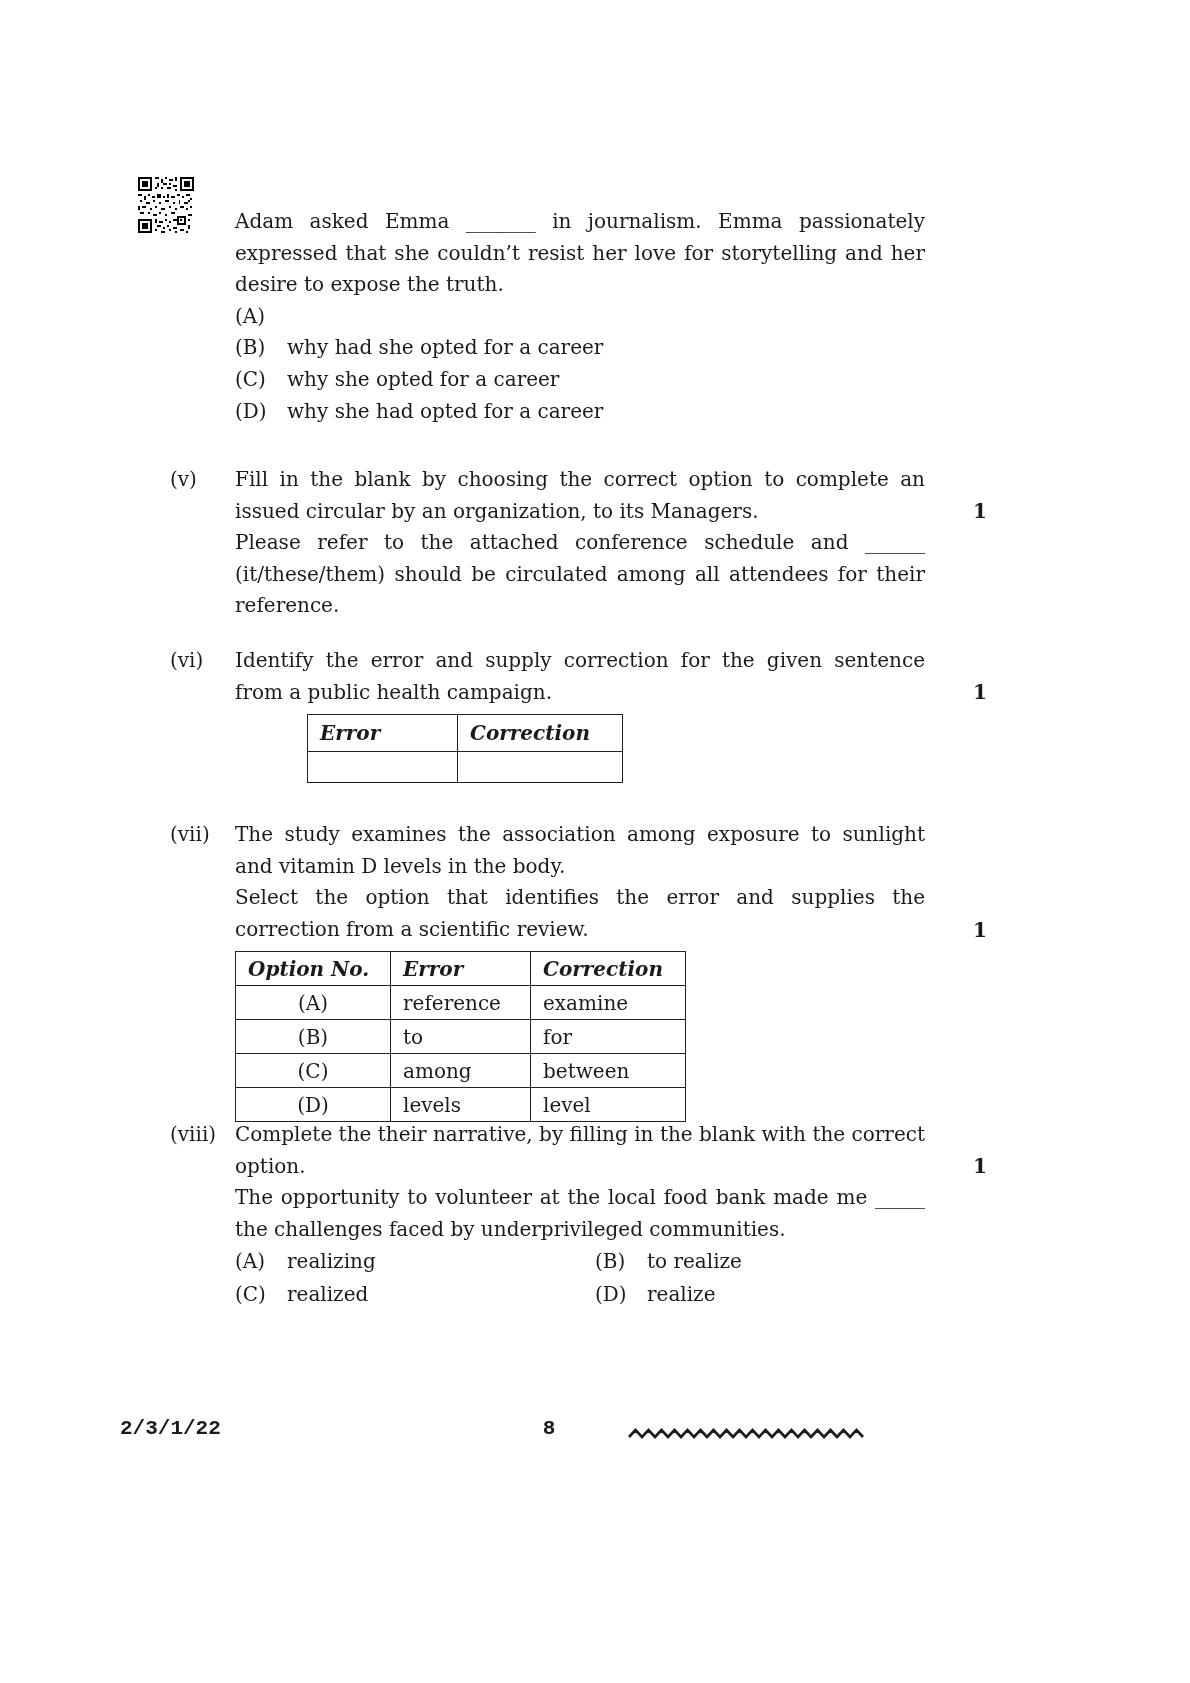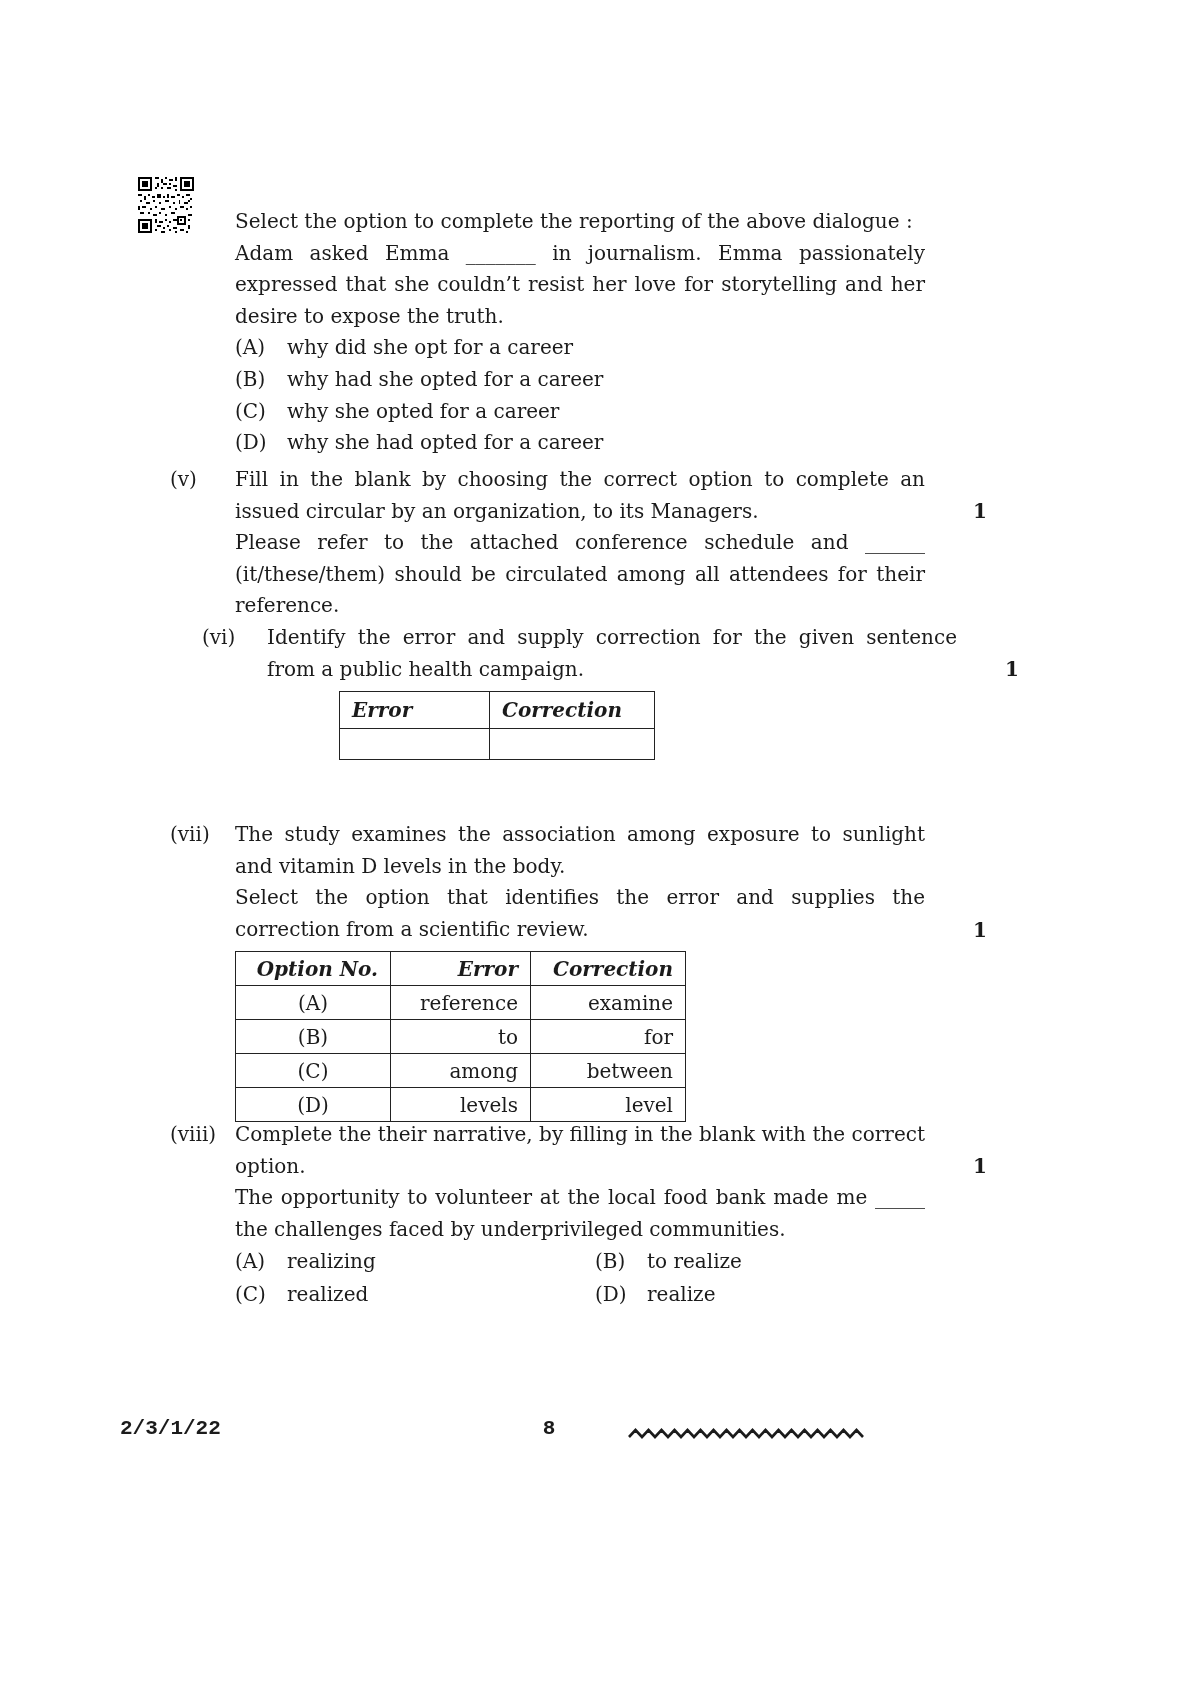--- a/index.html
+++ b/index.html
@@ -6,21 +6,21 @@
   body {
     width:1190px; height:1683px; background:#ffffff; position:relative;
     font-family:"DejaVu Serif","Liberation Serif",serif; color:#1b1b1b;
     overflow:hidden;
   }
   .qr { position:absolute; left:138px; top:177px; width:56px; height:56px; }
   .content { position:absolute; left:170px; top:206px; width:880px; }
   .q { position:absolute; left:0; padding-left:65px; width:755px; }
   .q-reported { top:0; }
   .q-v   { top:258px; }
-  .q-vi  { top:416px;margin-left:32px; }
+  .q-vi  { top:439px; }
   .q-vii { top:613px; }
   .q-viii{ top:913px; }
   .qnum { position:absolute; left:0; top:0; width:62px; font-size:20px; line-height:31.6px; }
   .qbody { width:690px; }
   p.line { margin:0; font-size:20px; line-height:31.6px; }
   .just { text-align:justify; }
   .mark { position:absolute; right:0; width:20px; text-align:center; font-weight:bold; font-size:20px; line-height:31.6px; }
   .mark-l2 { top:32px; }
   .mark-l4 { top:96px; }
   .opts .row { display:flex; font-size:20px; line-height:31.6px; }
@@ -32,21 +32,21 @@
   th { font-weight:bold;font-style:italic; }
   .t-vi { margin:6px 0 0 72px; }
   .t-vi th { height:32px; }
   .t-vi .c1 { width:125px; }
   .t-vi .c2 { width:140px; }
   .t-vi td { height:26px; }
   .t-vii { margin:6px 0 0 0; }
   .t-vii .c1 { width:130px; }
   .t-vii .c2 { width:115px; }
   .t-vii .c3 { width:130px; }
-  .t-vii td, .t-vii th { height:29px;text-align:right; }
+  .t-vii td, .t-vii th { height:29px; }
   .t-vii td.ctr { text-align:center; }
   .footer { position:absolute; left:0; top:1417px; width:1190px; height:40px;font-family:Liberation Mono, monospace; }
   .footer .code { position:absolute; left:120px; top:0; font-weight:bold; font-size:21px; }
   .footer .pagenum { position:absolute; left:534px; top:0; width:30px; text-align:center; font-weight:bold; font-size:21px; }
   .footer .squiggle { position:absolute; left:628px; top:9px; }
 </style>
 </head>
 <body>
 
 <svg class="qr" viewBox="0 0 29 29" xmlns="http://www.w3.org/2000/svg" shape-rendering="crispEdges">
@@ -138,26 +138,24 @@
       <rect x="19" y="28" width="1" height="1"></rect>
       <rect x="22" y="27" width="2" height="1"></rect>
       <rect x="25" y="28" width="1" height="1"></rect>
   </g>
 </svg>
 
 <div class="content">
 
   <div class="q q-reported">
     <div class="qbody">
-      <p class="line">Select the option to complete the reporting of the above dialogue :</p>
       <p class="line just">Adam asked Emma _______ in journalism. Emma passionately expressed that she couldn’t resist her love for storytelling and her desire to expose the truth.</p>
       <div class="opts">
         <div class="row">
           <span class="letter">(A)</span>
-          <span>why did she opt for a career</span>
         </div>
         <div class="row">
           <span class="letter">(B)</span>
           <span>why had she opted for a career</span>
         </div>
         <div class="row">
           <span class="letter">(C)</span>
           <span>why she opted for a career</span>
         </div>
         <div class="row">

